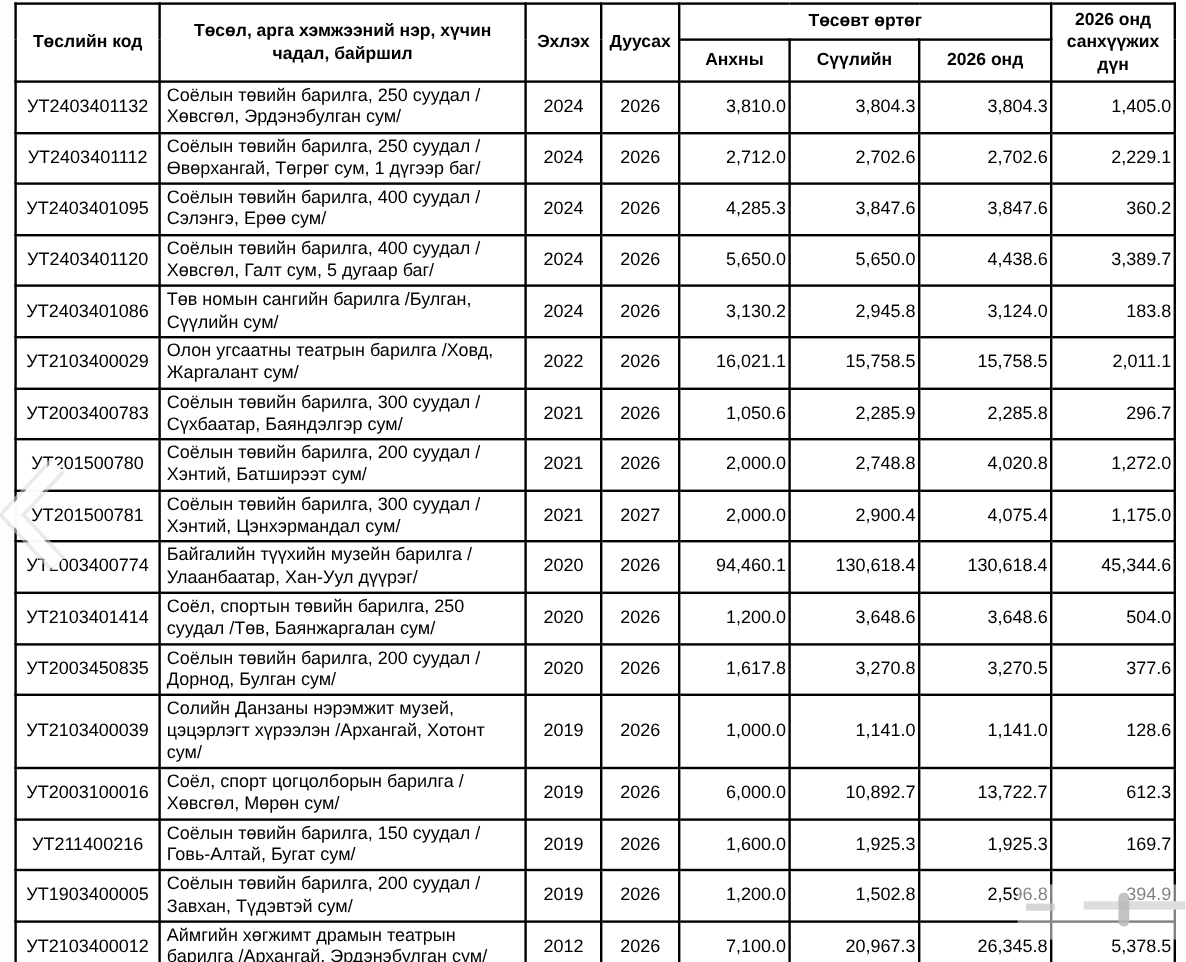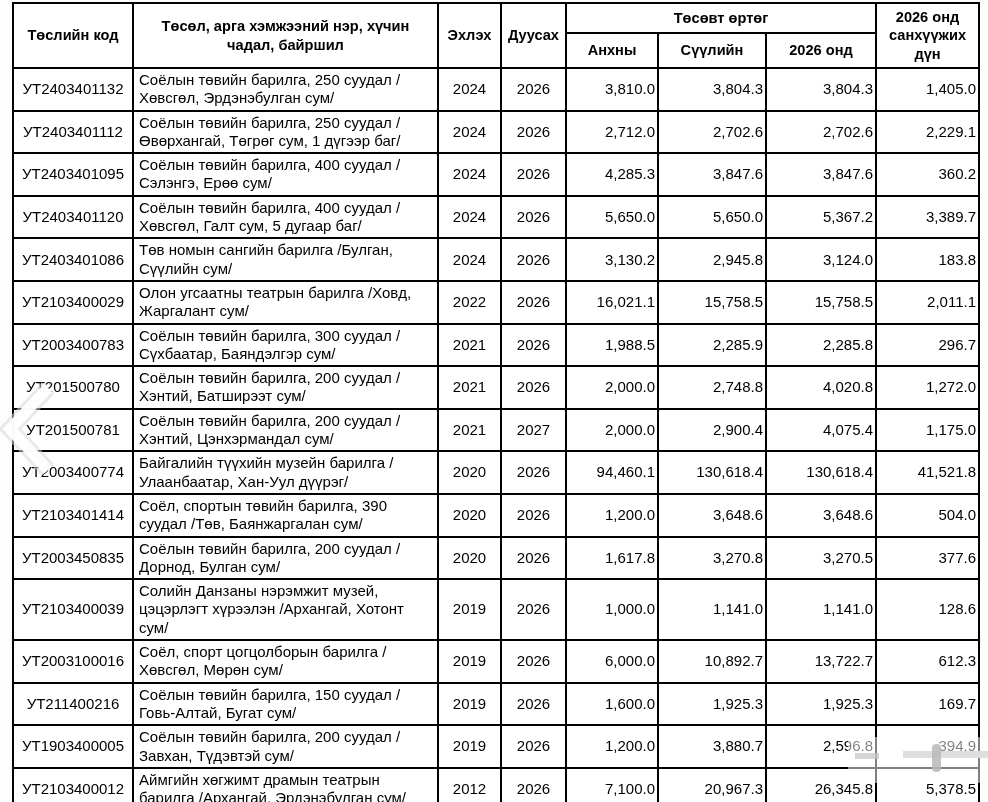--- a/index.html
+++ b/index.html
@@ -109,21 +109,21 @@
         <td class="c-num">3,847.6</td>
         <td class="c-num">360.2</td>
       </tr>
       <tr>
         <td class="c-code">УТ2403401120</td>
         <td class="c-name">Соёлын төвийн барилга, 400 суудал /Хөвсгөл, Галт сум, 5 дугаар баг/</td>
         <td class="c-year">2024</td>
         <td class="c-year">2026</td>
         <td class="c-num">5,650.0</td>
         <td class="c-num">5,650.0</td>
-        <td class="c-num">5,367.2</td>
+        <td class="c-num">4,438.6</td>
         <td class="c-num">3,389.7</td>
       </tr>
       <tr>
         <td class="c-code">УТ2403401086</td>
         <td class="c-name">Төв номын сангийн барилга /Булган, Сүүлийн сум/</td>
         <td class="c-year">2024</td>
         <td class="c-year">2026</td>
         <td class="c-num">3,130.2</td>
         <td class="c-num">2,945.8</td>
         <td class="c-num">3,124.0</td>
@@ -137,58 +137,58 @@
         <td class="c-num">16,021.1</td>
         <td class="c-num">15,758.5</td>
         <td class="c-num">15,758.5</td>
         <td class="c-num">2,011.1</td>
       </tr>
       <tr>
         <td class="c-code">УТ2003400783</td>
         <td class="c-name">Соёлын төвийн барилга, 300 суудал /Сүхбаатар, Баяндэлгэр сум/</td>
         <td class="c-year">2021</td>
         <td class="c-year">2026</td>
-        <td class="c-num">1,988.5</td>
+        <td class="c-num">1,050.6</td>
         <td class="c-num">2,285.9</td>
         <td class="c-num">2,285.8</td>
         <td class="c-num">296.7</td>
       </tr>
       <tr>
         <td class="c-code">УТ201500780</td>
         <td class="c-name">Соёлын төвийн барилга, 200 суудал /Хэнтий, Батширээт сум/</td>
         <td class="c-year">2021</td>
         <td class="c-year">2026</td>
         <td class="c-num">2,000.0</td>
         <td class="c-num">2,748.8</td>
         <td class="c-num">4,020.8</td>
         <td class="c-num">1,272.0</td>
       </tr>
       <tr>
         <td class="c-code">УТ201500781</td>
-        <td class="c-name">Соёлын төвийн барилга, 200 суудал /Хэнтий, Цэнхэрмандал сум/</td>
+        <td class="c-name">Соёлын төвийн барилга, 300 суудал /Хэнтий, Цэнхэрмандал сум/</td>
         <td class="c-year">2021</td>
         <td class="c-year">2027</td>
         <td class="c-num">2,000.0</td>
         <td class="c-num">2,900.4</td>
         <td class="c-num">4,075.4</td>
         <td class="c-num">1,175.0</td>
       </tr>
       <tr>
         <td class="c-code">УТ2003400774</td>
         <td class="c-name">Байгалийн түүхийн музейн барилга /Улаанбаатар, Хан-Уул дүүрэг/</td>
         <td class="c-year">2020</td>
         <td class="c-year">2026</td>
         <td class="c-num">94,460.1</td>
         <td class="c-num">130,618.4</td>
         <td class="c-num">130,618.4</td>
-        <td class="c-num">41,521.8</td>
+        <td class="c-num">45,344.6</td>
       </tr>
       <tr>
         <td class="c-code">УТ2103401414</td>
-        <td class="c-name">Соёл, спортын төвийн барилга, 390 суудал /Төв, Баянжаргалан сум/</td>
+        <td class="c-name">Соёл, спортын төвийн барилга, 250 суудал /Төв, Баянжаргалан сум/</td>
         <td class="c-year">2020</td>
         <td class="c-year">2026</td>
         <td class="c-num">1,200.0</td>
         <td class="c-num">3,648.6</td>
         <td class="c-num">3,648.6</td>
         <td class="c-num">504.0</td>
       </tr>
       <tr>
         <td class="c-code">УТ2003450835</td>
         <td class="c-name">Соёлын төвийн барилга, 200 суудал /Дорнод, Булган сум/</td>
@@ -228,21 +228,21 @@
         <td class="c-num">1,925.3</td>
         <td class="c-num">1,925.3</td>
         <td class="c-num">169.7</td>
       </tr>
       <tr>
         <td class="c-code">УТ1903400005</td>
         <td class="c-name">Соёлын төвийн барилга, 200 суудал /Завхан, Түдэвтэй сум/</td>
         <td class="c-year">2019</td>
         <td class="c-year">2026</td>
         <td class="c-num">1,200.0</td>
-        <td class="c-num">3,880.7</td>
+        <td class="c-num">1,502.8</td>
         <td class="c-num">2,596.8</td>
         <td class="c-num">394.9</td>
       </tr>
       <tr>
         <td class="c-code">УТ2103400012</td>
         <td class="c-name">Аймгийн хөгжимт драмын театрын барилга /Архангай, Эрдэнэбулган сум/</td>
         <td class="c-year">2012</td>
         <td class="c-year">2026</td>
         <td class="c-num">7,100.0</td>
         <td class="c-num">20,967.3</td>

